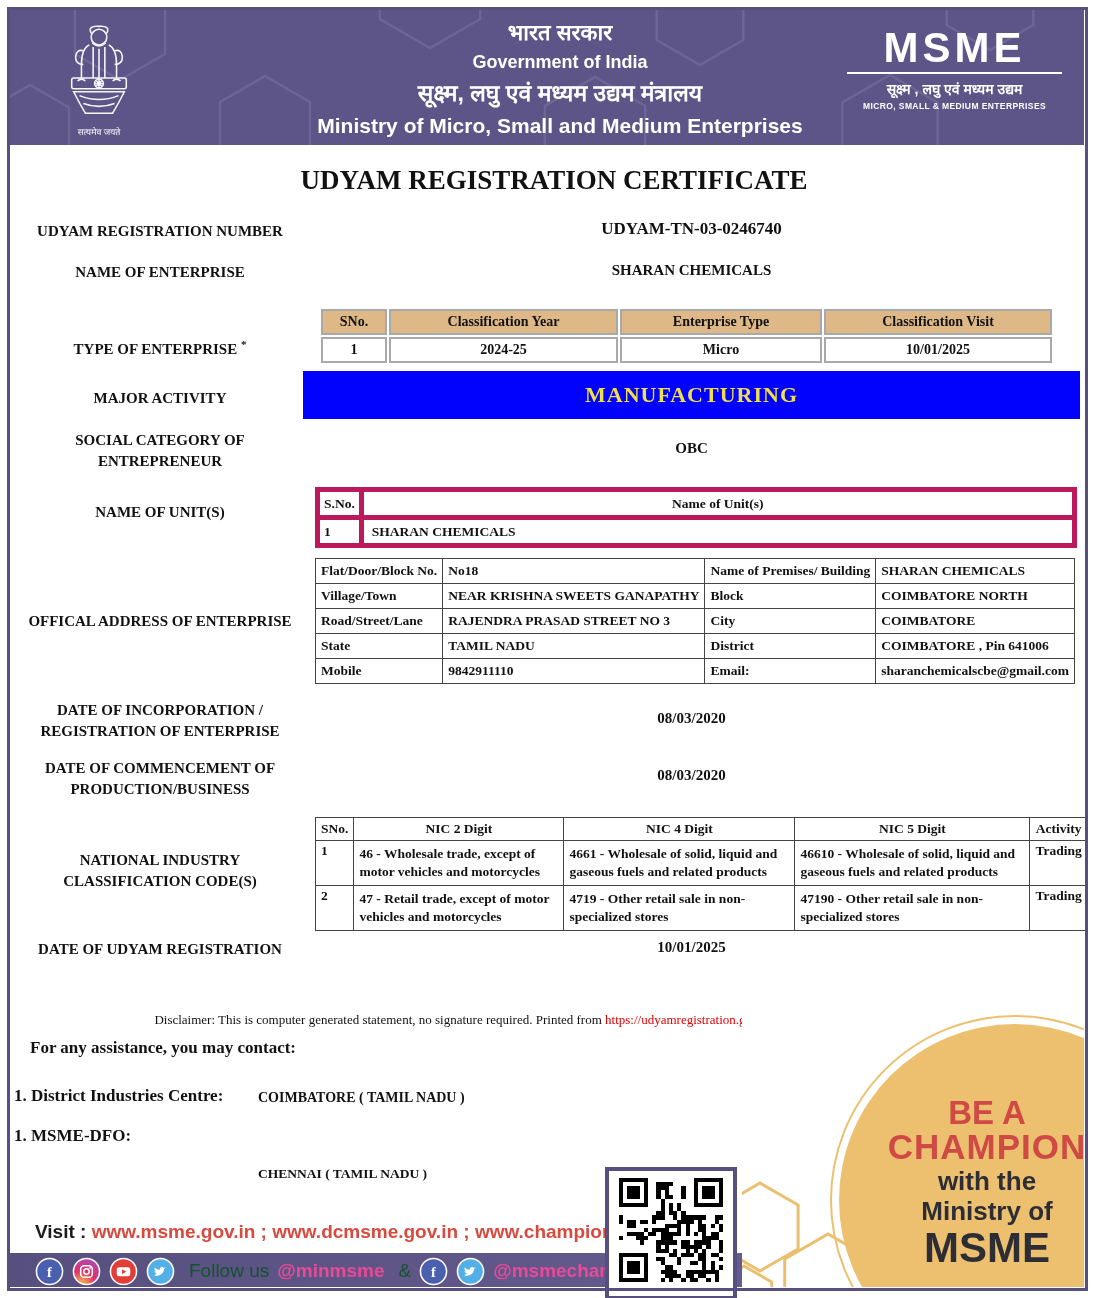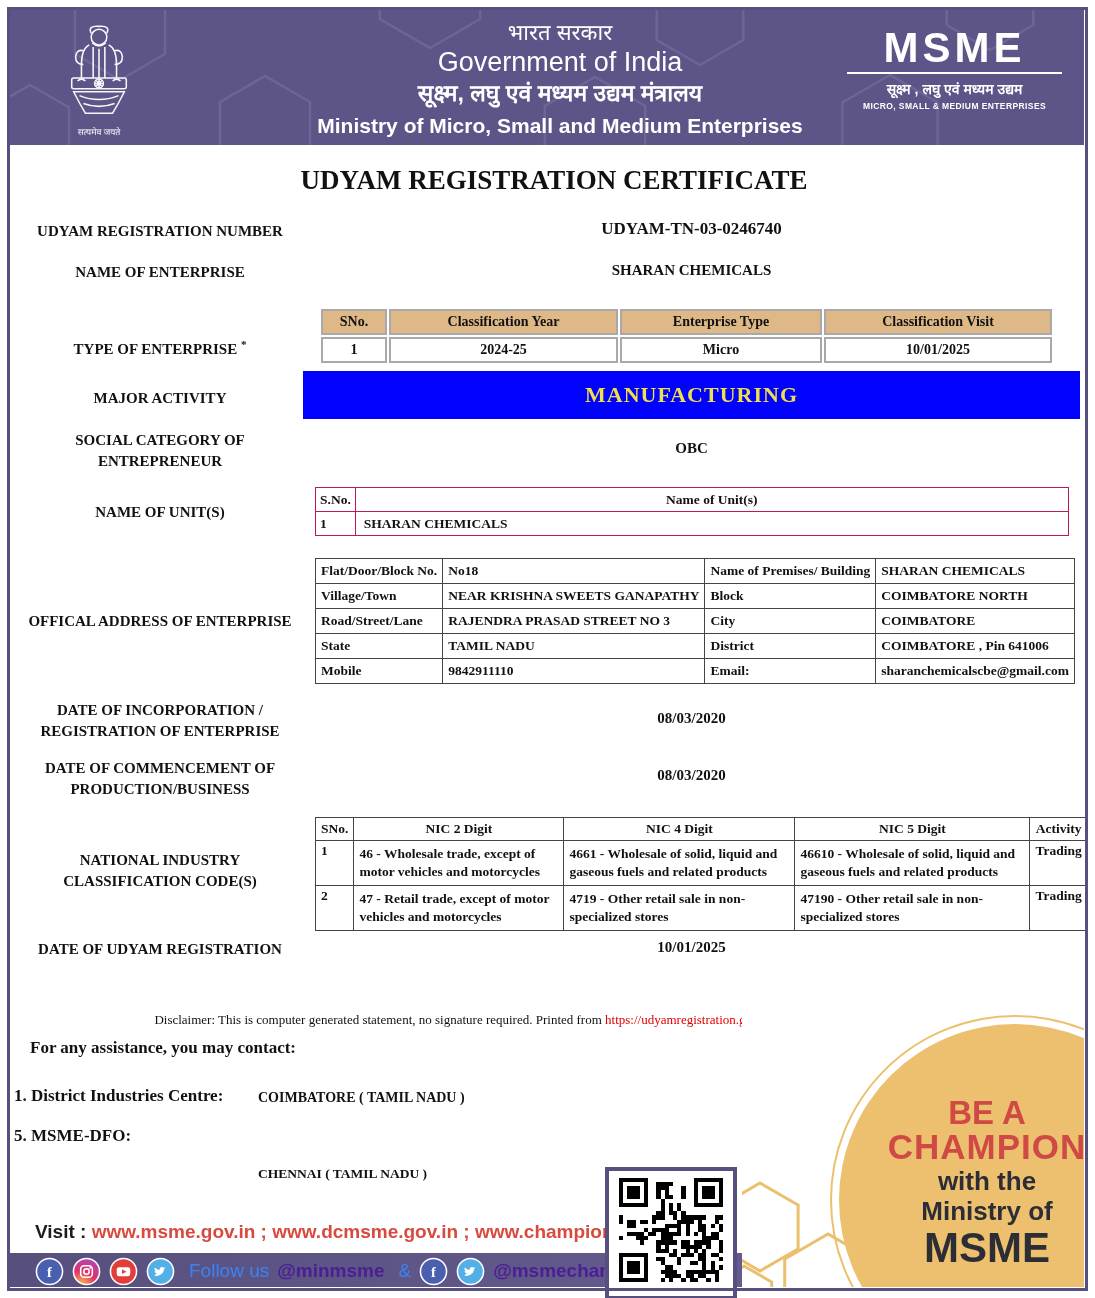--- a/index.html
+++ b/index.html
@@ -7,42 +7,42 @@
        font-family:"Liberation Serif", serif;color:#111;}
   #page{position:absolute;inset:0;}
   
   .frame{position:absolute;left:7px;top:7px;width:1075px;height:1278px;border:3px solid #55507e;pointer-events:none;z-index:40;}
   
   .header{position:absolute;left:10px;top:10px;width:1074px;height:135px;background:#5d5488;overflow:hidden;}
   .header svg.hexbg{position:absolute;inset:0;}
   .emblem{position:absolute;left:50px;top:10px;width:78px;height:122px;}
   .h-center{position:absolute;left:220px;width:660px;top:8px;text-align:center;color:#fff;
             font-family:"Liberation Sans", sans-serif;}
-  .h-center .l1{font-size:22px;font-weight:normal;line-height:30px;}
-  .h-center .l2{font-size:27px;font-weight:normal;line-height:29px;}
+  .h-center .l1{font-size:22px;font-weight:bold;line-height:30px;}
+  .h-center .l2{font-size:18px;font-weight:bold;line-height:29px;}
   .h-center .l3{font-size:23px;font-weight:bold;line-height:33px;}
   .h-center .l4{font-size:21px;font-weight:bold;line-height:31px;}
   .h-logo{position:absolute;right:22px;top:16px;width:215px;text-align:center;color:#fff;
           font-family:"Liberation Sans", sans-serif;}
   .h-logo .big{font-size:42px;font-weight:900;letter-spacing:4px;line-height:44px;
                border-bottom:2px solid #fff;padding-bottom:2px;}
   .h-logo .hin{font-size:14px;font-weight:bold;margin-top:5px;}
   .h-logo .eng{font-size:8.5px;font-weight:bold;letter-spacing:.4px;margin-top:3px;}
   
   .title{position:absolute;left:13px;right:0;top:165px;text-align:center;font-size:27px;font-weight:bold;}
   .lbl{position:absolute;left:10px;width:300px;text-align:center;font-weight:bold;font-size:15px;line-height:21px;}
   .val{position:absolute;left:315px;width:753px;text-align:center;font-weight:bold;font-size:15px;}
   .sup{vertical-align:super;font-size:11px;}
   
   table{table-layout:fixed;}
   .type-table{position:absolute;left:319px;top:307px;border-spacing:2px;border-collapse:separate;}
   .type-table td{border:2px solid #a9a9a9;text-align:center;font-weight:bold;font-size:14px;height:20px;overflow:hidden;}
   .type-table tr.hd td{background:#deb887;}
   .units-table{position:absolute;left:315px;top:487px;border-collapse:collapse;}
-  .units-table td{border:1px solid #be185d;font-size:13.5px;font-weight:bold;height:23px;padding:0 4px;overflow:hidden;}
+  .units-table td{border:5px solid #be185d;font-size:13.5px;font-weight:bold;height:23px;padding:0 4px;overflow:hidden;}
   .units-table .c{text-align:center;}
   .addr-table{position:absolute;left:315px;top:558px;border-collapse:collapse;}
   .addr-table td{border:1px solid #444;font-size:13.5px;font-weight:bold;height:24px;padding:0 5px;overflow:hidden;white-space:nowrap;}
   .nic-table{position:absolute;left:315px;top:817px;border-collapse:collapse;}
   .nic-table td{border:1px solid #444;font-size:13.5px;font-weight:bold;padding:1px 5px;line-height:1.35;vertical-align:middle;overflow:hidden;}
   .nic-table tr.hd td{text-align:center;height:20px;}
   .nic-table tr.d td{height:42px;}
   .activity-bar{position:absolute;left:303px;top:371px;width:777px;height:48px;background:#0101fe;
                 color:#f0df4d;text-align:center;line-height:48px;font-size:22px;font-weight:bold;letter-spacing:1px;}
   .footnote{position:absolute;left:12px;top:966px;width:1064px;font-size:13.5px;font-weight:bold;
@@ -56,22 +56,22 @@
   .assist-v2{position:absolute;left:258px;top:1130px;font-size:13.5px;font-weight:bold;margin-top:36px;}
   
   .visit{position:absolute;left:35px;top:1221px;font-family:"Liberation Sans", sans-serif;
          font-weight:bold;font-size:19px;color:#1c1c1c;z-index:3;}
   .visit .lnk{color:#d9493d;cursor:pointer;}
   .visit .sep{color:#d9493d;}
   .footbar{position:absolute;left:10px;top:1253px;width:1074px;height:34px;
            background:linear-gradient(90deg,#57507e,#6b6096);z-index:2;}
   .social{position:absolute;left:35px;top:1255px;height:32px;display:flex;align-items:center;gap:8px;
           font-family:"Liberation Sans", sans-serif;z-index:3;}
-  .social .txt{color:#3b82f6;font-size:19px;margin-left:6px;}
-  .social .hnd{color:#4c1d95;font-size:19px;font-weight:bold;}
+  .social .txt{color:#14532d;font-size:19px;margin-left:6px;}
+  .social .hnd{color:#ec4899;font-size:19px;font-weight:bold;}
   .sicon{width:29px;height:29px;display:block;}
   
   .champion{position:absolute;left:742px;top:1012px;width:342px;height:275px;background:#fff;overflow:hidden;z-index:5;}
   
   .qrbox{position:absolute;left:605px;top:1167px;width:124px;height:118px;background:#fff;
          border:4px solid #57507e;z-index:6;display:flex;align-items:flex-start;justify-content:center;padding-top:7px;}
 </style>
 </head>
 <body>
 
@@ -269,21 +269,21 @@
   <div class="val" style="top:939px;">10/01/2025</div>
 
 
   <div class="disclaimer">
     <span>Disclaimer: This is computer generated statement, no signature required. Printed from </span><span class="disc-link">https://udyamregistration.gov.in</span><span> &amp; Date of printing:- 11/01/2025</span>
   </div>
 
   <div class="assist-h">For any assistance, you may contact:</div>
   <div class="assist-l1">1. District Industries Centre:</div>
   <div class="assist-v1">COIMBATORE ( TAMIL NADU )</div>
-  <div class="assist-l2">5. MSME-DFO:</div>
+  <div class="assist-l2">1. MSME-DFO:</div>
   <div class="assist-v2">CHENNAI ( TAMIL NADU )</div>
 
   <div class="visit">
     <span>Visit :</span>
     <span class="lnk">www.msme.gov.in</span>
     <span class="sep">;</span>
     <span class="lnk">www.dcmsme.gov.in</span>
     <span class="sep">;</span>
     <span class="lnk">www.champions.gov.in</span>
   </div>

